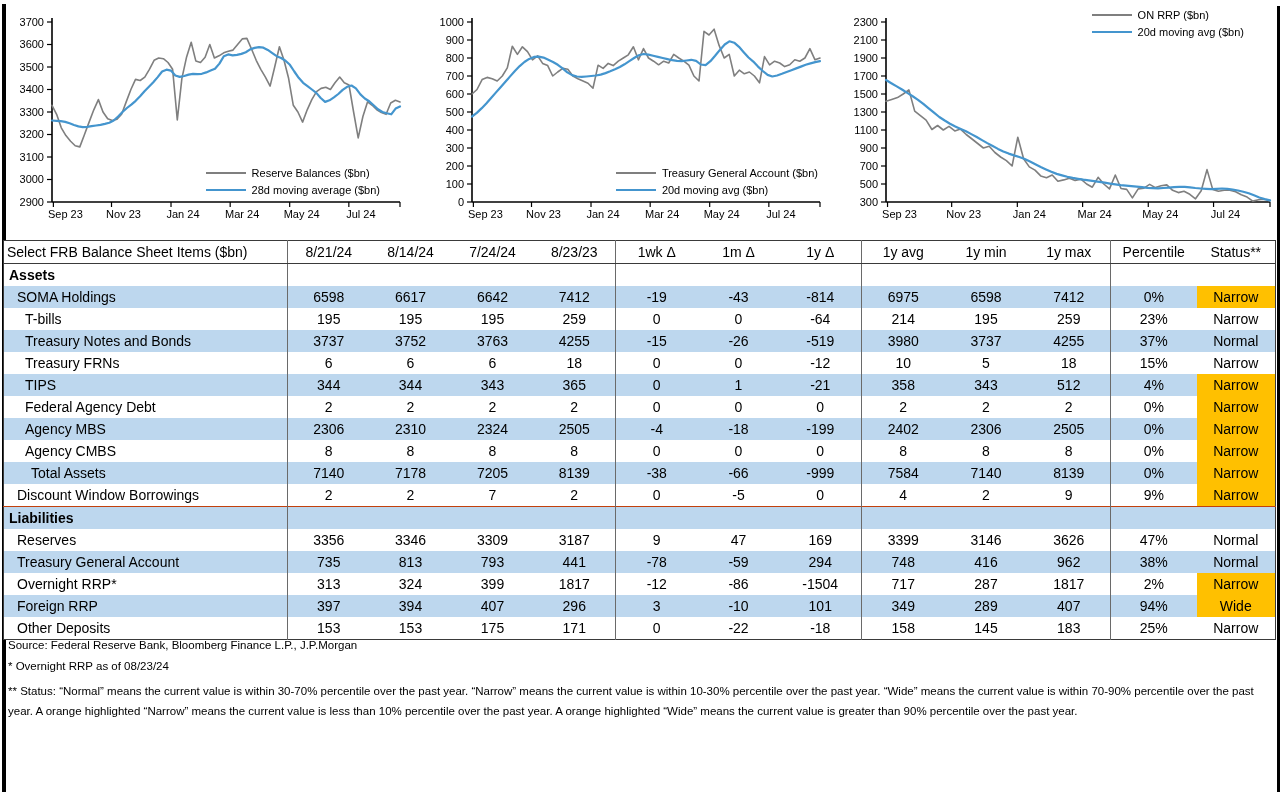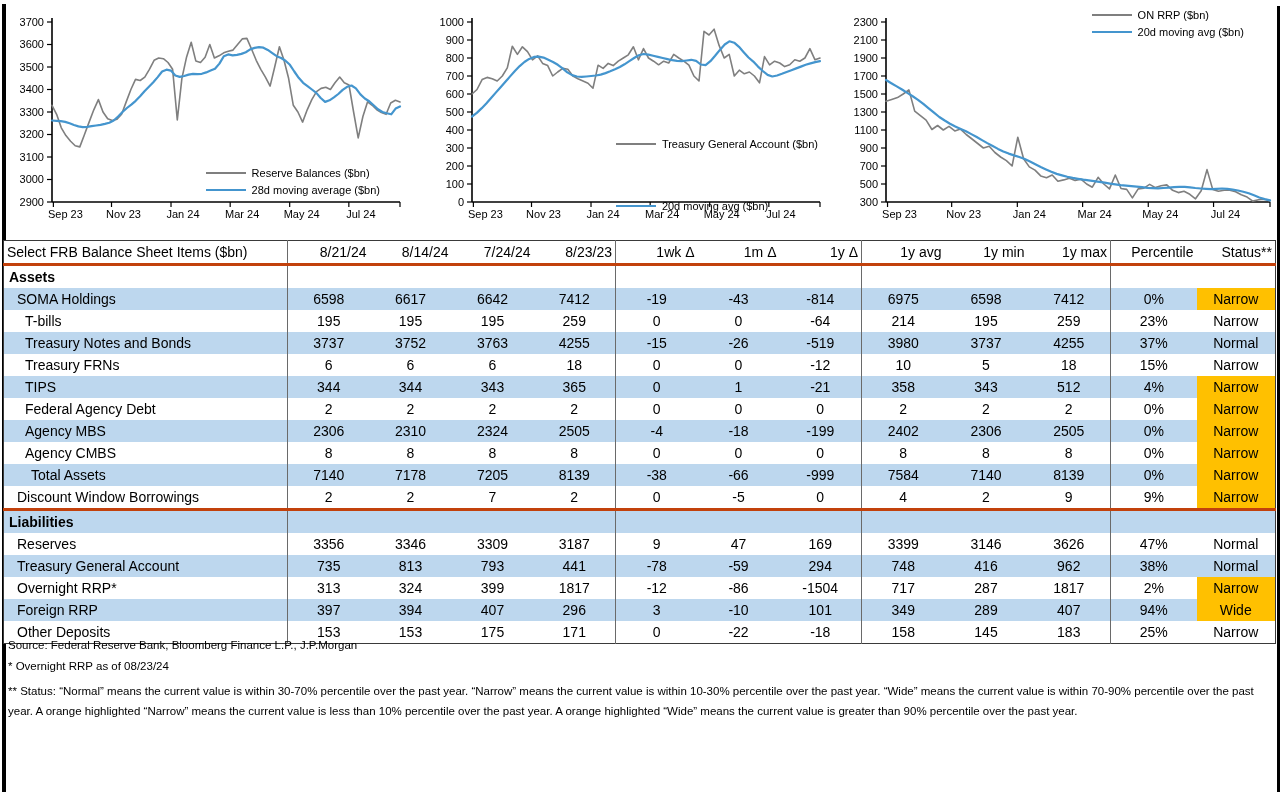--- a/index.html
+++ b/index.html
@@ -20,26 +20,26 @@
   .legend-row{display:flex;align-items:center;gap:6px;height:17px;font-size:11px;white-space:nowrap;}
   .swatch{width:40px;height:0;border-top:2.2px solid #000;flex:0 0 auto;}
 
   #balance-sheet-table{
     position:absolute;left:3px;top:240px;border-collapse:collapse;table-layout:fixed;
     font-size:14px;border:1.5px solid #3a3a3a;background:#fff;
   }
   #balance-sheet-table th,#balance-sheet-table td{
     padding:0 3px;height:22px;overflow:hidden;white-space:nowrap;font-family:"Liberation Sans",sans-serif;
   }
-  #balance-sheet-table thead th{font-weight:normal;text-align:right;border-bottom:1.5px solid #3a3a3a;}
+  #balance-sheet-table thead th{font-weight:normal;text-align:center;border-bottom:1.5px solid #3a3a3a;}
   #balance-sheet-table thead th.first{text-align:left;}
   #balance-sheet-table tbody tr:nth-child(even){background:#BDD7EE;}
   #balance-sheet-table tbody td{text-align:center;}
   #balance-sheet-table tbody td:first-child{text-align:left;}
-  #balance-sheet-table tr.section td{font-weight:bold;border-top:3px solid #c2410c;}
+  #balance-sheet-table tr.section td{font-weight:bold;border-top:1px solid #c2410c;}
   #balance-sheet-table .gsep{border-right:1px solid #6a6a6a;}
   #balance-sheet-table td.hl{background:#FFC000;}
 
   .note{position:absolute;left:8px;font-size:11.5px;white-space:nowrap;}
   #source-note{top:639px;}
   #footnote-1{top:660px;}
   #footnote-2{top:681px;width:1264px;white-space:normal;line-height:20px;}
 </style>
 </head>
 <body>
@@ -131,21 +131,21 @@
       <line x1="222.17600000000002" y1="198" x2="222.17600000000002" y2="203" stroke="#000" stroke-width="1.2"></line>
       <text x="234.17600000000002" y="214" text-anchor="middle" font-size="11" font-family="Liberation Sans, sans-serif" fill="#000">Mar 24</text>
       <line x1="281.684" y1="198" x2="281.684" y2="203" stroke="#000" stroke-width="1.2"></line>
       <text x="293.684" y="214" text-anchor="middle" font-size="11" font-family="Liberation Sans, sans-serif" fill="#000">May 24</text>
       <line x1="340.844" y1="198" x2="340.844" y2="203" stroke="#000" stroke-width="1.2"></line>
       <text x="352.844" y="214" text-anchor="middle" font-size="11" font-family="Liberation Sans, sans-serif" fill="#000">Jul 24</text>
       <line x1="392" y1="198" x2="392" y2="203" stroke="#000" stroke-width="1.2"></line>
       <polyline points="44.0,90.0 49.0,85.5 54.1,75.6 59.1,73.4 64.2,74.7 69.2,77.0 74.3,72.0 79.3,63.9 84.3,42.3 89.4,50.4 94.4,42.8 99.5,47.7 104.5,55.8 109.6,51.8 114.6,59.4 119.7,61.6 124.7,72.0 129.7,68.0 134.8,64.4 139.8,65.2 144.9,72.0 149.9,74.7 155.0,77.0 160.0,79.2 165.0,84.2 170.1,61.2 175.1,64.4 180.2,59.4 185.2,61.6 190.3,57.2 195.3,54.0 200.3,50.8 205.4,42.8 210.4,55.8 215.5,44.6 220.5,54.0 225.6,57.2 230.6,60.8 235.7,57.2 240.7,59.0 245.7,50.4 250.8,54.0 255.8,57.2 260.9,61.2 265.9,72.0 271.0,77.0 276.0,27.4 281.0,31.0 286.1,25.2 291.1,41.4 296.2,54.0 301.2,50.4 306.3,72.0 311.3,66.2 316.3,69.8 321.4,68.0 326.4,72.0 331.5,78.8 336.5,52.6 341.6,60.8 346.6,57.2 351.7,59.0 356.7,62.6 361.7,60.8 366.8,55.8 371.8,57.2 376.9,54.0 381.9,44.6 387.0,55.8 392.0,54.0" fill="none" stroke="#7f7f7f" stroke-width="1.6" stroke-linejoin="round" stroke-linecap="round"></polyline>
       <polyline points="44.0,112.5 48.8,108.9 53.5,104.4 58.3,99.4 63.1,94.0 67.8,88.6 72.6,83.2 77.4,77.8 82.1,72.4 86.9,67.0 91.7,62.1 96.4,58.0 101.2,54.9 106.0,52.9 110.7,52.6 115.5,53.6 120.3,55.8 125.0,58.0 129.8,60.8 134.6,64.4 139.3,68.4 144.1,71.1 148.9,72.5 153.6,72.9 158.4,72.5 163.2,72.0 167.9,71.5 172.7,70.6 177.5,69.1 182.2,67.3 187.0,65.3 191.8,63.0 196.5,60.3 201.3,57.2 206.1,54.0 210.8,51.3 215.6,50.0 220.4,50.6 225.2,51.8 229.9,52.9 234.7,54.0 239.5,55.1 244.2,56.2 249.0,56.9 253.8,57.1 258.5,56.5 263.3,55.8 268.1,56.9 272.8,60.5 277.6,61.2 282.4,57.2 287.1,51.8 291.9,45.9 296.7,40.5 301.4,37.3 306.2,38.7 311.0,42.8 315.7,48.2 320.5,53.5 325.3,57.6 330.0,62.6 334.8,67.0 339.6,70.9 344.3,72.5 349.1,71.5 353.9,69.8 358.6,68.0 363.4,66.2 368.2,64.4 372.9,62.6 377.7,60.8 382.5,59.4 387.2,58.1 392.0,57.1" fill="none" stroke="#4495ce" stroke-width="2.2" stroke-linejoin="round" stroke-linecap="round"></polyline>
     </svg>
-    <div class="legend" style="right: 8px; bottom: 18px; gap: 45px;">
+    <div class="legend" style="right: 8px; bottom: 34px;">
       <div class="legend-row">
         <span class="swatch" style="border-top-color: rgb(127, 127, 127);"></span>
         <span>Treasury General Account ($bn)</span>
       </div>
       <div class="legend-row">
         <span class="swatch" style="border-top-color: rgb(68, 149, 206);"></span>
         <span>20d moving avg ($bn)</span>
       </div>
     </div>
   </div>

